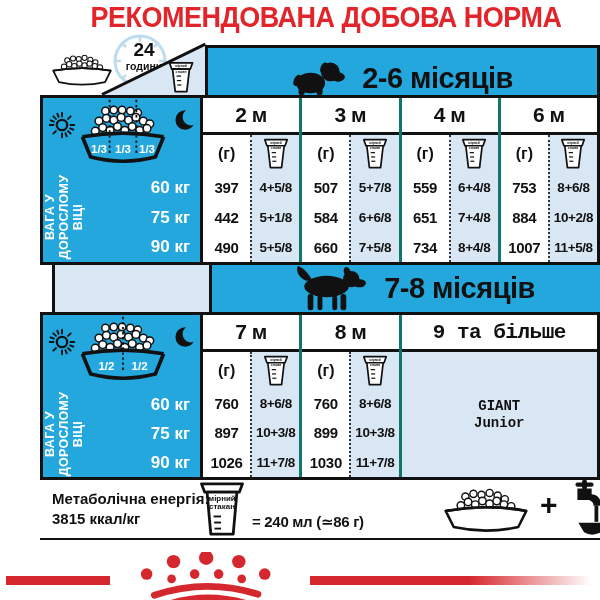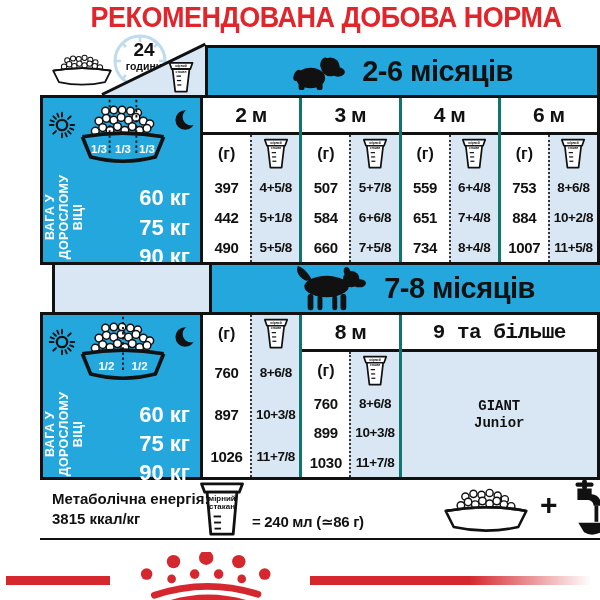--- a/index.html
+++ b/index.html
@@ -14,21 +14,21 @@
   .band1{position:absolute;left:40px;top:45px;width:560px;height:56px;}
   .clock-svg{position:absolute;left:70px;top:-12px;}
   .t24{position:absolute;left:82px;top:-6px;width:44px;text-align:center;font-size:19px;font-weight:800;}
   .tgod{position:absolute;left:76px;top:15px;width:56px;text-align:center;font-size:10.5px;font-weight:700;}
   .tri{position:absolute;left:63px;top:0;width:102px;height:50px;background:#D9E7F4;
        clip-path:polygon(100% 0,100% 100%,0 100%);}
   .diag{position:absolute;left:62px;top:47.5px;width:115px;height:3px;background:#111;
         transform:rotate(-26deg);transform-origin:0 50%;}
   .hdr-blue{position:absolute;left:165px;top:0;width:395px;height:50px;background:#24A7DD;
             border:3px solid #111;border-bottom:none;box-sizing:border-box;
-            display:flex;align-items:center;justify-content:center;gap:14px;}
+            display:flex;align-items:flex-end;justify-content:center;gap:14px;}
   .hdr-text{font-size:29px;font-weight:800;letter-spacing:-0.5px;}
   
   .tbl{position:absolute;left:40px;width:560px;border:3px solid #111;box-sizing:border-box;
        display:flex;background:#fff;}
   .panel{width:160px;flex:none;background:#24A7DD;border-right:3px solid #111;box-sizing:border-box;position:relative;}
   .cols{flex:1;display:flex;}
   .col{flex:1;display:flex;flex-direction:column;min-width:0;}
   .col + .col{border-left:3px solid #0f766e;}
   .col .month{height:34px;flex:none;border-bottom:3px solid #111;background:#fff;
               display:flex;align-items:center;justify-content:center;
@@ -42,21 +42,21 @@
   .val{flex:1;display:flex;align-items:center;justify-content:center;
        font-size:15px;font-weight:700;letter-spacing:-0.3px;}
   .val.cv{font-size:13.5px;letter-spacing:-0.4px;}
   .col.wide{flex:2.03;font-family:Liberation Mono, monospace;}
   .gbody{flex:1;background:#D9E7F4;display:flex;flex-direction:column;align-items:center;justify-content:center;
          font-size:14px;font-weight:800;line-height:17px;}
   
   .vlabel{position:absolute;left:-31px;top:90px;width:120px;height:58px;transform:rotate(-90deg);
           color:#fff;font-size:12.5px;font-weight:800;line-height:1.12;text-align:center;letter-spacing:0.3px;}
   .wgt{position:absolute;right:10px;width:70px;height:26px;line-height:26px;text-align:right;
-       color:#fff;font-size:22px;font-weight:800;margin-top:10px;}
+       color:#fff;font-size:17px;font-weight:800;}
   
   .band2{position:absolute;left:40px;top:262px;width:560px;height:53px;display:flex;box-sizing:border-box;margin-left:12px;}
   .b2box{width:160px;flex:none;background:#D9E7F4;border:3px solid #111;box-sizing:border-box;}
   .b2hdr{flex:1;background:#24A7DD;border:3px solid #111;border-left:none;box-sizing:border-box;
          display:flex;align-items:center;justify-content:center;gap:12px;}
   
   .footer{position:absolute;left:40px;top:480px;width:560px;height:60px;border-bottom:2.5px solid #111;box-sizing:border-box;}
   .energy{position:absolute;left:12px;top:9px;font-size:15px;font-weight:700;line-height:20px;}
   .equals{position:absolute;left:212px;top:33px;font-size:15px;font-weight:700;letter-spacing:-0.3px;}
   .plus{position:absolute;left:500px;top:8px;font-size:30px;font-weight:800;}
@@ -389,20 +389,21 @@
         <div>ВАГА У</div>
         <div>ДОРОСЛОМУ</div>
         <div>ВІЦІ</div>
       </div>
       <div class="wgt" style="top:77px">60 кг</div>
       <div class="wgt" style="top:106px">75 кг</div>
       <div class="wgt" style="top:135px">90 кг</div>
     </div>
     <div class="cols">
       <div class="col">
+        <div class="month">7 м</div>
         <div class="cbody">
           <div class="half g">
             <div class="sub ghead">(г)</div>
             <div class="val">760</div>
             <div class="val">897</div>
             <div class="val">1026</div>
           </div>
           <div class="half c">
             <div class="sub">
                 <svg width="26" height="31">

